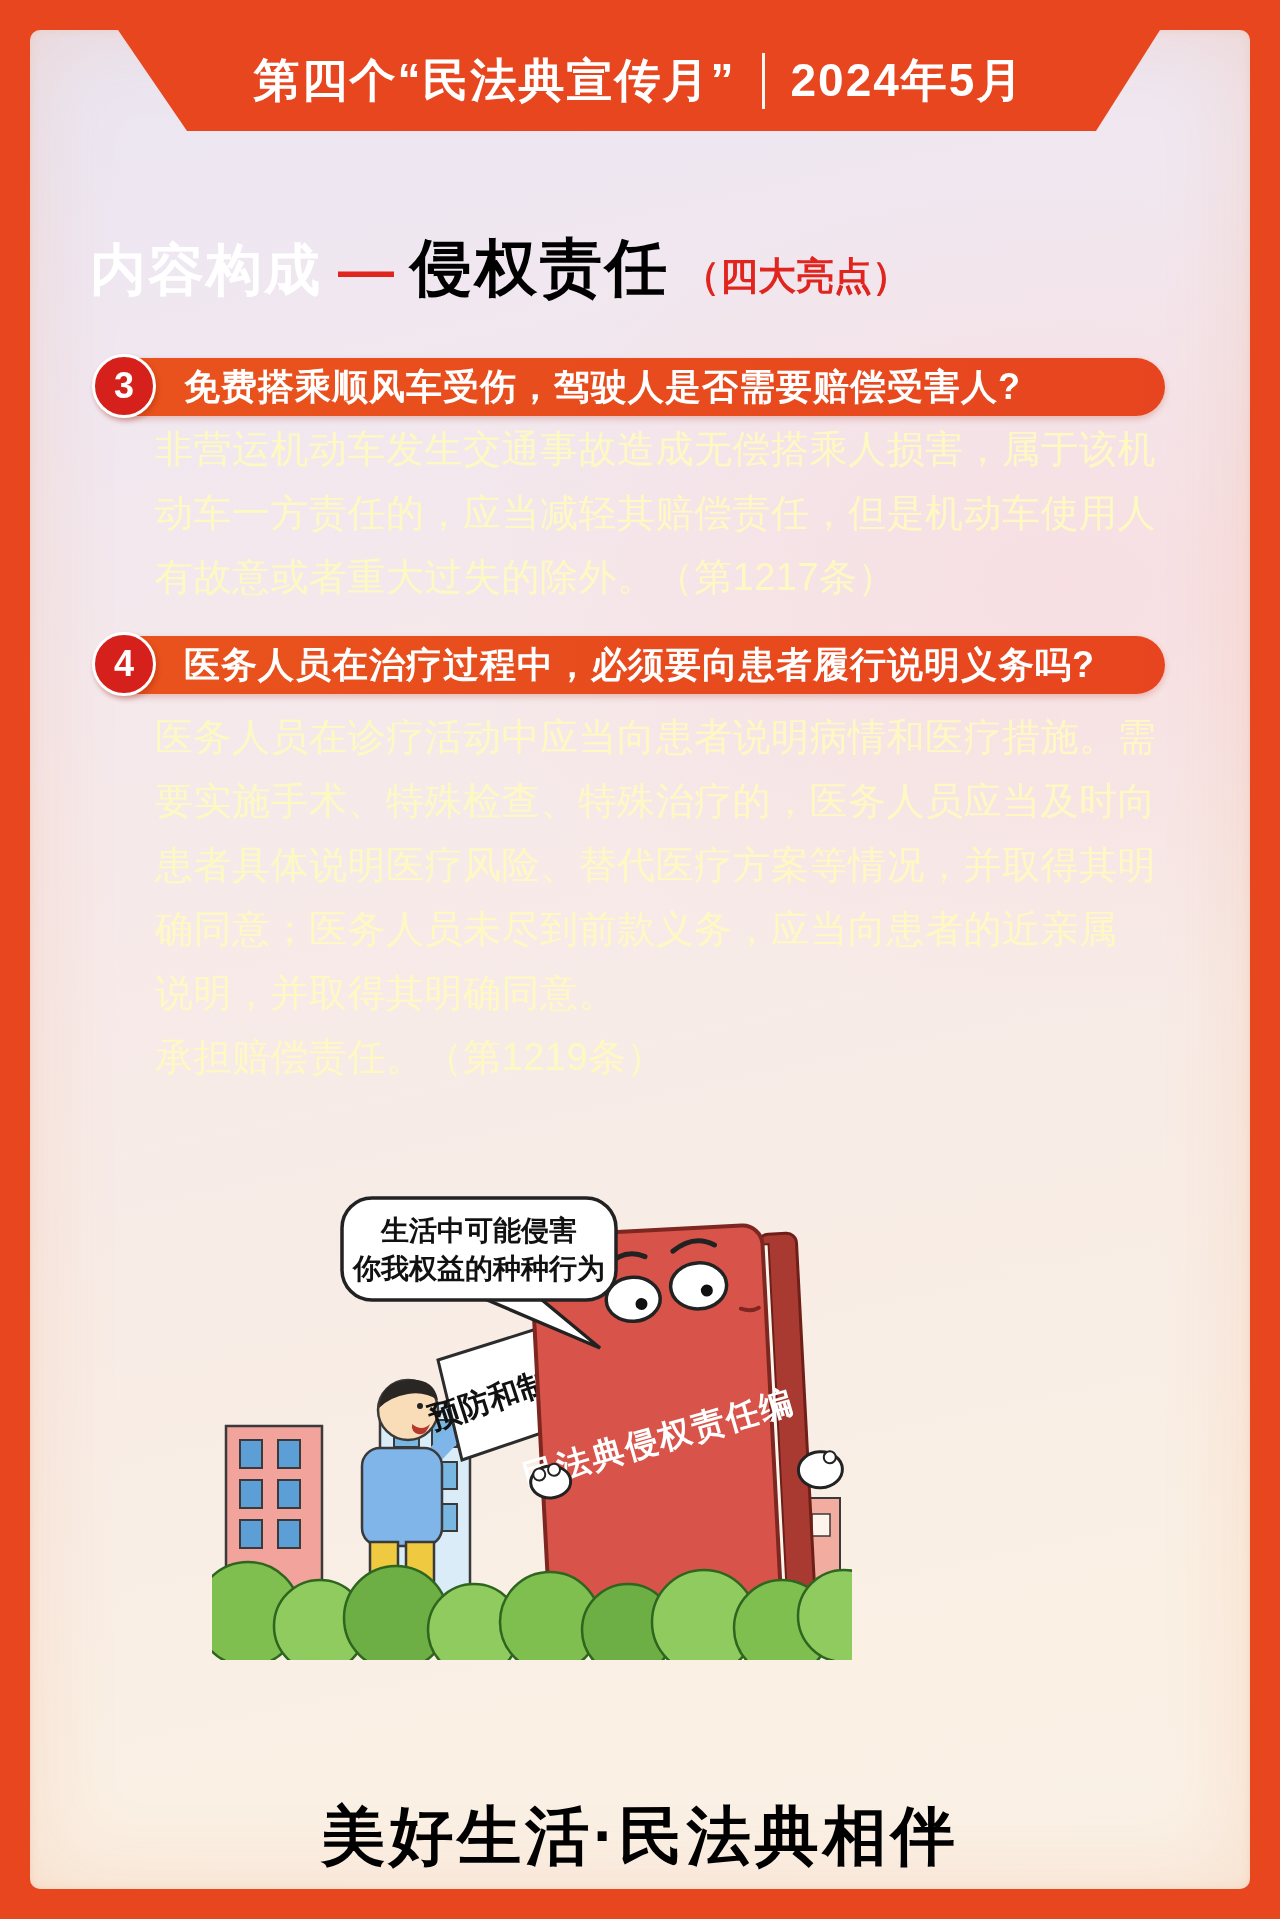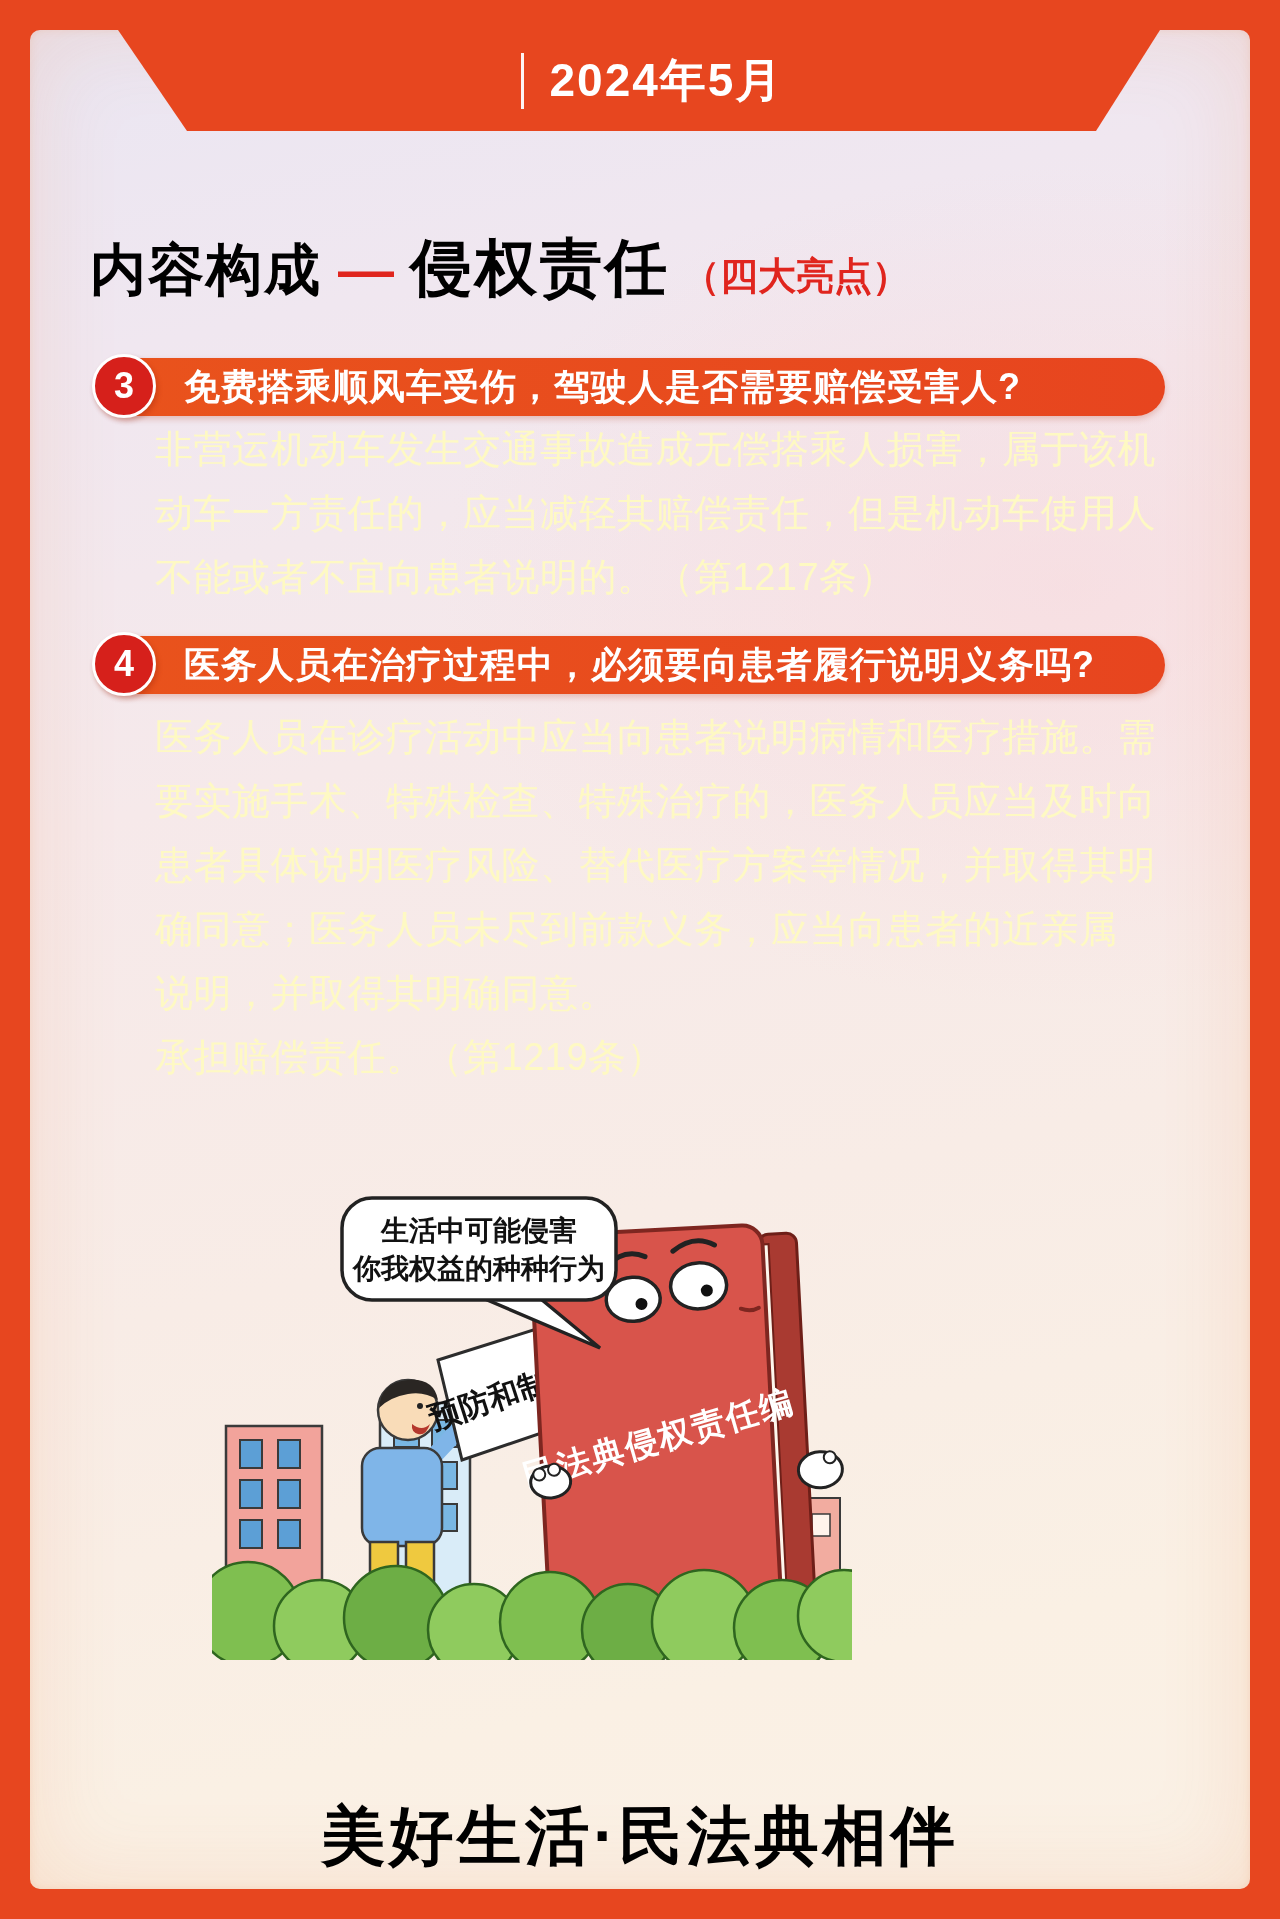--- a/index.html
+++ b/index.html
@@ -31,21 +31,21 @@
     color:#FFFFFF; font-size:46px; font-weight:700; letter-spacing:2px;
   }
   .banner-divider {
     width:3px; height:56px; background:#FFFFFF; margin:0 26px; opacity:.95;
   }
   
   .page-title {
     position:absolute; left:90px; top:226px;
     display:flex; align-items:baseline; white-space:nowrap;
   }
-  .pt-prefix { font-size:56px; font-weight:700; color:#000000; letter-spacing:2px; }
+  .pt-prefix { font-size:56px; font-weight:700; color:#ffffff; letter-spacing:2px; }
   .pt-dash   { font-size:56px; font-weight:700; color:#E0251E; margin:0 16px; }
   .pt-strong { font-size:62px; font-weight:900; color:#000000; letter-spacing:3px; }
   .pt-note   { font-size:38px; font-weight:700; color:#E0251E; margin-left:12px; }
   
   .pill {
     position:absolute; left:96px; width:1069px; height:58px;
     border-radius:29px;
     background:linear-gradient(90deg,#E9531C,#E7451F);
     box-shadow:0 3px 6px rgba(180,50,20,0.25);
   }
@@ -84,39 +84,40 @@
     color:#000000; font-size:64px; font-weight:900; letter-spacing:4px;
   }
 </style>
 </head>
 <body>
 
 <div class="poster">
   <div class="inner"></div>
 
   <div class="banner">
+    <span>第四个“民法典宣传月”</span>
     <span class="banner-divider"></span>
     <span>2024年5月</span>
   </div>
 
   <div class="page-title">
     <span class="pt-prefix">内容构成</span>
     <span class="pt-dash">—</span>
     <span class="pt-strong">侵权责任</span>
     <span class="pt-note">（四大亮点）</span>
   </div>
 
   <div class="pill" id="pill-3">
     <div class="pill-text">免费搭乘顺风车受伤，驾驶人是否需要赔偿受害人?</div>
   </div>
   <div class="badge" id="badge-3">3</div>
   <div class="body-text" id="body-3">
     <div class="line">非营运机动车发生交通事故造成无偿搭乘人损害，属于该机</div>
     <div class="line">动车一方责任的，应当减轻其赔偿责任，但是机动车使用人</div>
-    <div class="line">不能或者不宜向患者说明的。（第1217条）</div>
+    <div class="line">有故意或者重大过失的除外。（第1217条）</div>
   </div>
 
   <div class="pill" id="pill-4">
     <div class="pill-text">医务人员在治疗过程中，必须要向患者履行说明义务吗?</div>
   </div>
   <div class="badge" id="badge-4">4</div>
   <div class="body-text" id="body-4">
     <div class="line">医务人员在诊疗活动中应当向患者说明病情和医疗措施。需</div>
     <div class="line">要实施手术、特殊检查、特殊治疗的，医务人员应当及时向</div>
     <div class="line">患者具体说明医疗风险、替代医疗方案等情况，并取得其明</div>

